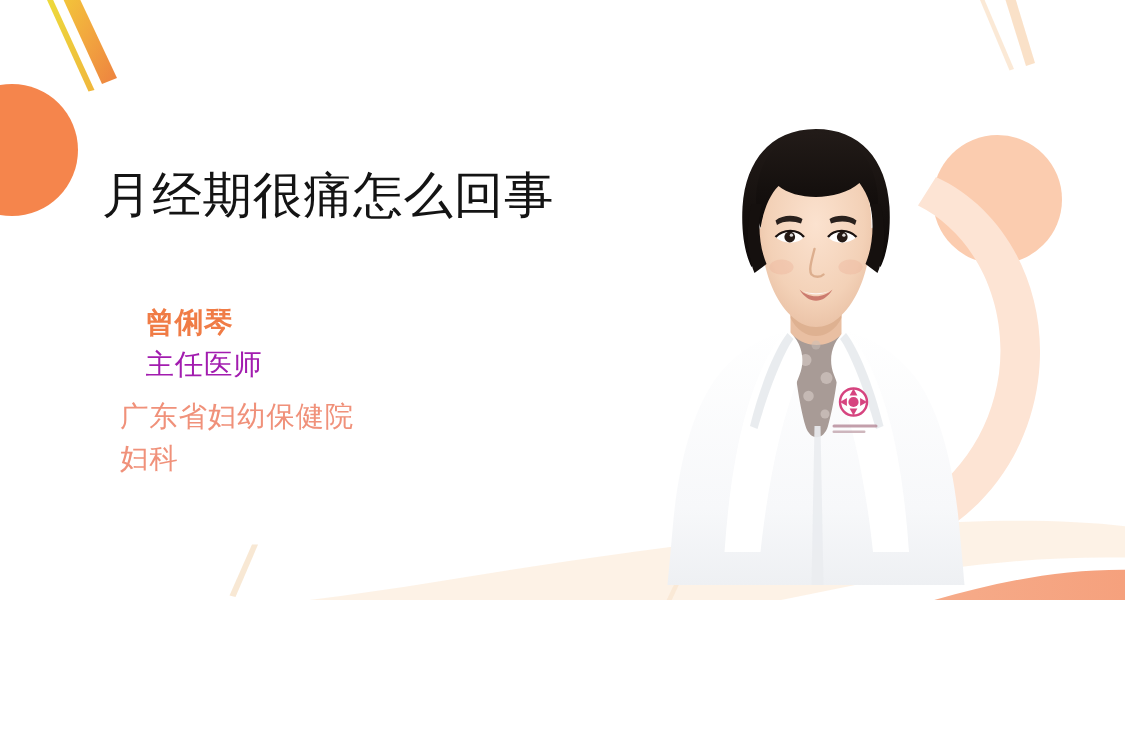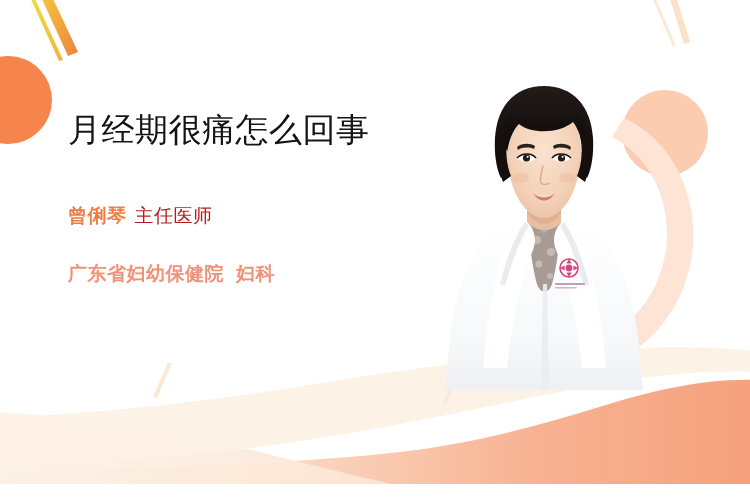--- a/index.html
+++ b/index.html
@@ -3,21 +3,21 @@
 <meta charset="utf-8">
 <style>
   html, body {
     margin: 0;
     padding: 0;
     background: #ffffff;
   }
   #card {
     position: relative;
     width: 750px;
-    height: 484px;
+    height: 400px;
     overflow: hidden;
     background: #ffffff;
     font-family: "Liberation Sans", "DejaVu Sans", sans-serif;
   }
   .layer { position: absolute; pointer-events: none; }
 
   
   #bg-deco {
     position: absolute;
     left: 0; top: 0;
@@ -40,41 +40,41 @@
     margin: 0;
     white-space: pre-line;
   }
   #doctor-meta {
     margin-top: 50px;
   }
   .meta-row {
     display: flex;
     align-items: baseline;
     line-height: 1.5;
+    flex-direction: column;
   }
   #doctor-name {
     font-size: 19px;
     font-weight: 700;
     color: #F07C46;
     letter-spacing: 0.5px;
   }
   #doctor-title {
     font-size: 19px;
     font-weight: 400;
-    color: #b91c1c;
+    color: #a21caf;
     letter-spacing: 0.5px;
-    margin-left: 8px;
+    margin-left: 29px;
   }
   #doctor-affiliation-row { margin-top: 6px; }
   #doctor-hospital, #doctor-department {
     font-size: 19px;
-    font-weight: 700;
+    font-weight: 400;
     color: #F0917A;
     letter-spacing: 0.5px;
-    margin-top: 24px;
   }
   #doctor-department { margin-left: 12px; text-align: right; }
 
   
   #portrait-wrap {
     position: absolute;
     left: 437px;
     top: 78px;
     width: 215px;
     height: 312px;

